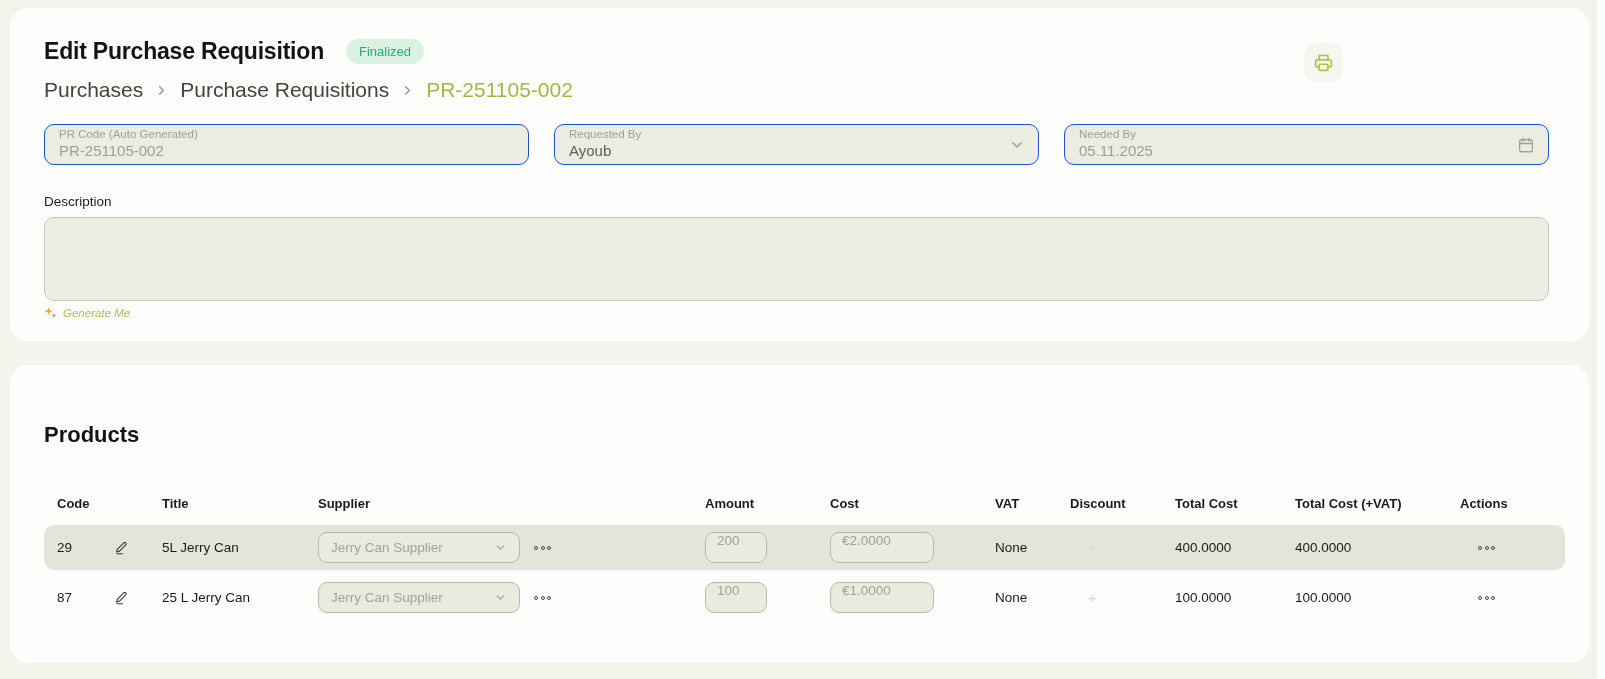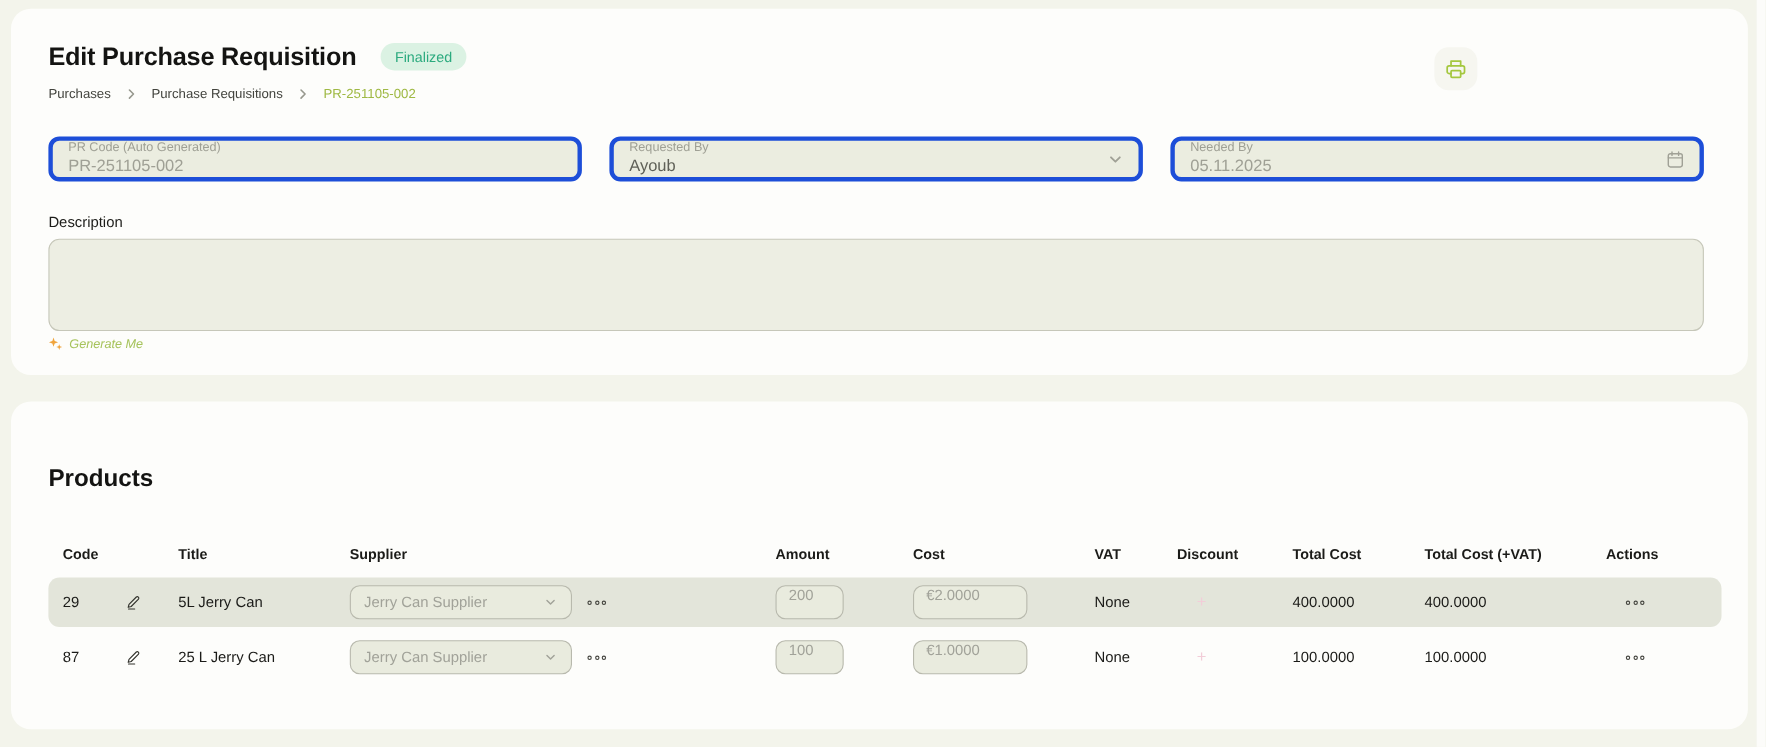--- a/index.html
+++ b/index.html
@@ -25,21 +25,21 @@
     display:flex; align-items:center; gap:22px;
   }
   .page-title { font-size:23px; font-weight:700; color:#141412; letter-spacing:-0.2px; }
   .badge {
     background:#dbf2e3; color:#2baa7e; font-size:13px;
     padding:5px 13px; border-radius:14px; line-height:1.2; white-space:nowrap;
   }
   .breadcrumb {
     position:absolute; left:34px; top:70px;
     display:flex; align-items:center; gap:13px;
-    font-size:12px; color:#43443e;
+    font-size:21px; color:#43443e;
   }
   .crumb { cursor:pointer; text-decoration:none; color:#43443e; }
   .crumb-sep { color:#97988e; display:flex; align-items:center; }
   .crumb-current { color:#9fb944; }
 
   .print-btn {
     position:absolute; top:35px; right:246px; width:39px; height:39px;
     border:none; border-radius:13px; background:#f6f6f0; color:#a4c73e;
     display:flex; align-items:center; justify-content:center; cursor:pointer;
   }
@@ -49,21 +49,21 @@
     font-family:inherit; font-size:14px; cursor:pointer;
   }
 
   
   .fields-row {
     position:absolute; left:34px; top:116px; width:1505px;
     display:flex; gap:25px;
   }
   .field {
     flex:1; height:41px; position:relative;
-    background:#ebede0; border:4px solid #1d4ed8; border-radius:10px;
+    background:#ebede0; border:1px solid #1d4ed8; border-radius:10px;
     padding:4px 14px 5px 14px;
     display:flex; flex-direction:column; justify-content:center;
   }
   .f-label { font-size:11.5px; color:#9fa095; line-height:1.3; }
   .f-value { font-size:15px; color:#9fa095; line-height:1.25; }
   .field-requested .f-value { color:#5f6057; }
   .field-icon {
     position:absolute; right:13px; top:50%; transform:translateY(-50%);
     color:#a0a196; display:flex; align-items:center;
   }

